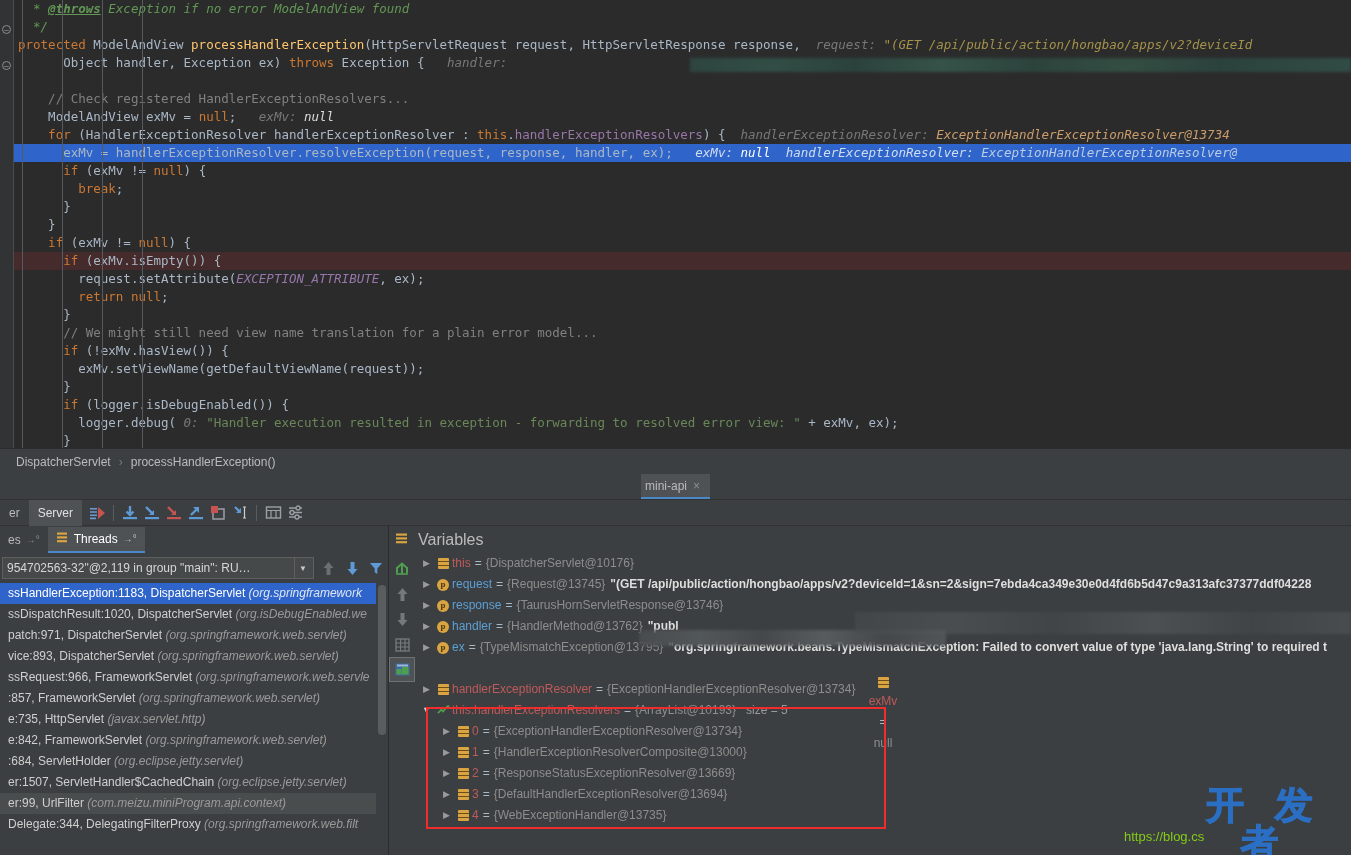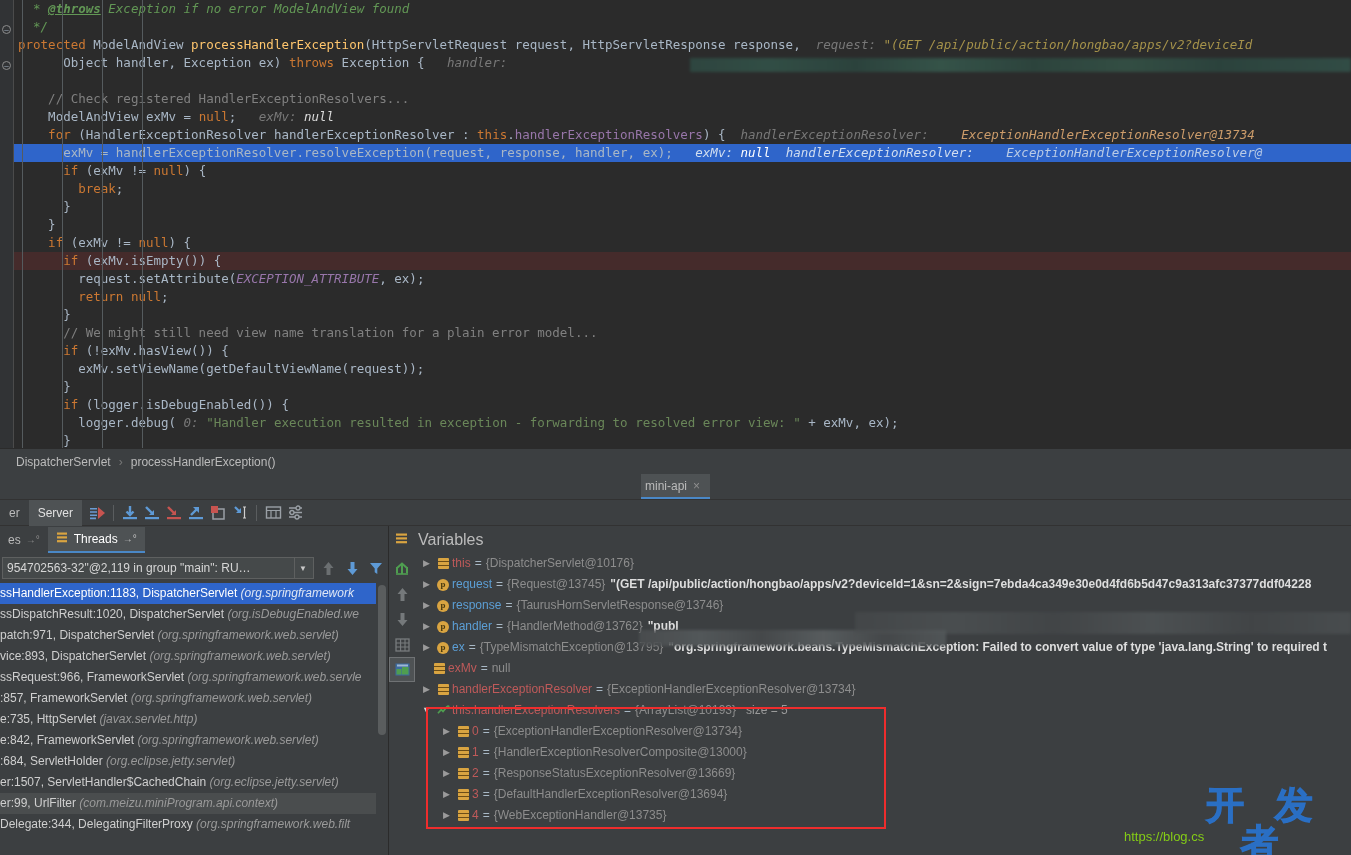--- a/index.html
+++ b/index.html
@@ -53,21 +53,21 @@
   .kw   { color: #cc7832; }
   .cmt  { color: #808080; }
   .doc  { color: #629755; font-style: italic; }
   .doctag { color: #629755; font-style: italic; text-decoration: underline; font-weight: bold; }
   .str  { color: #6a8759; }
   .meth { color: #ffc66d; }
   .fld  { color: #9876aa; }
   .cnst { color: #9876aa; font-style: italic; }
   .plain{ color: #a9b7c6; }
   .hintk{ color: #787878; font-style: italic; }
-  .hintv2{ color: #cc9c6a; font-style: italic; margin-left: 25px; }
+  .hintv2{ color: #cc9c6a; font-style: italic; }
   .hintstr{ color: #a5924a; font-style: italic; }
   .hintnull{ color: #dcdcdc; font-style: italic; }
   .ln.exec .hintk { color: #d0ddf0; }
   .ln.exec .hintnull { color: #ffffff; }
   .ln.exec .hintv2 { color: #b9cbe6; }
 
   
   .guide {
     position: absolute; top: 0; width: 1px; background: #555b5e;
   }
@@ -149,21 +149,21 @@
     width: 17px; height: 20px; border-left: 1px solid #5e6060;
     display:flex; align-items:center; justify-content:center; color:#c8c8c8; font-size:8px;
   }
   .fr-ico { width: 20px; height: 22px; display: flex; align-items: center; justify-content: center; }
   #frames-list {
     position: absolute; left: 0; top: 57px; width: 376px; bottom: 0;
     overflow: hidden; background: #3c3f41;
   }
   .frame {
     height: 21px; line-height: 21px; font-size: 12px;
-    color: #cfcfcf; white-space: nowrap; padding-left: 0; overflow: hidden;
+    color: #cfcfcf; white-space: nowrap; padding-left: 8px; overflow: hidden;
   }
   .frame.sel  { background: #2f65ca; color: #ffffff; }
   .frame.hov  { background: #4a4d4e; }
   .frame .pkg { color: #9a9a9a; font-style: italic; }
   .frame.sel .pkg { color: #dfe7f5; font-style: italic; }
   #frames-scroll {
     position: absolute; right: 0; top: 57px; width: 12px; bottom: 0; background: #3c3f41;
   }
   #frames-thumb {
     position: absolute; right: 2px; top: 2px; width: 8px; height: 150px;
@@ -502,21 +502,21 @@
         <div class="vrow" style="padding-left: 4px;">
           <span class="arrow">▶</span>
           <span class="vicon">
             <span class="p-ico">p</span>
           </span>
           <span class="vname param">ex</span>
           <span class="veq">=</span>
           <span class="vval">{TypeMismatchException@13795}</span>
           <span class="vstr" style="margin-left: 5px;">"org.springframework.beans.TypeMismatchException: Failed to convert value of type 'java.lang.String' to required t</span>
         </div>
-        <div class="vrow" style="padding-left: 0;">
+        <div class="vrow" style="padding-left: 0; flex-direction: column;">
           <span class="arrow"></span>
           <span class="vicon">
             <span class="obj-ico"></span>
           </span>
           <span class="vname">exMv</span>
           <span class="veq">=</span>
           <span class="vval">null</span>
         </div>
         <div class="vrow" style="padding-left: 4px;">
           <span class="arrow">▶</span>

